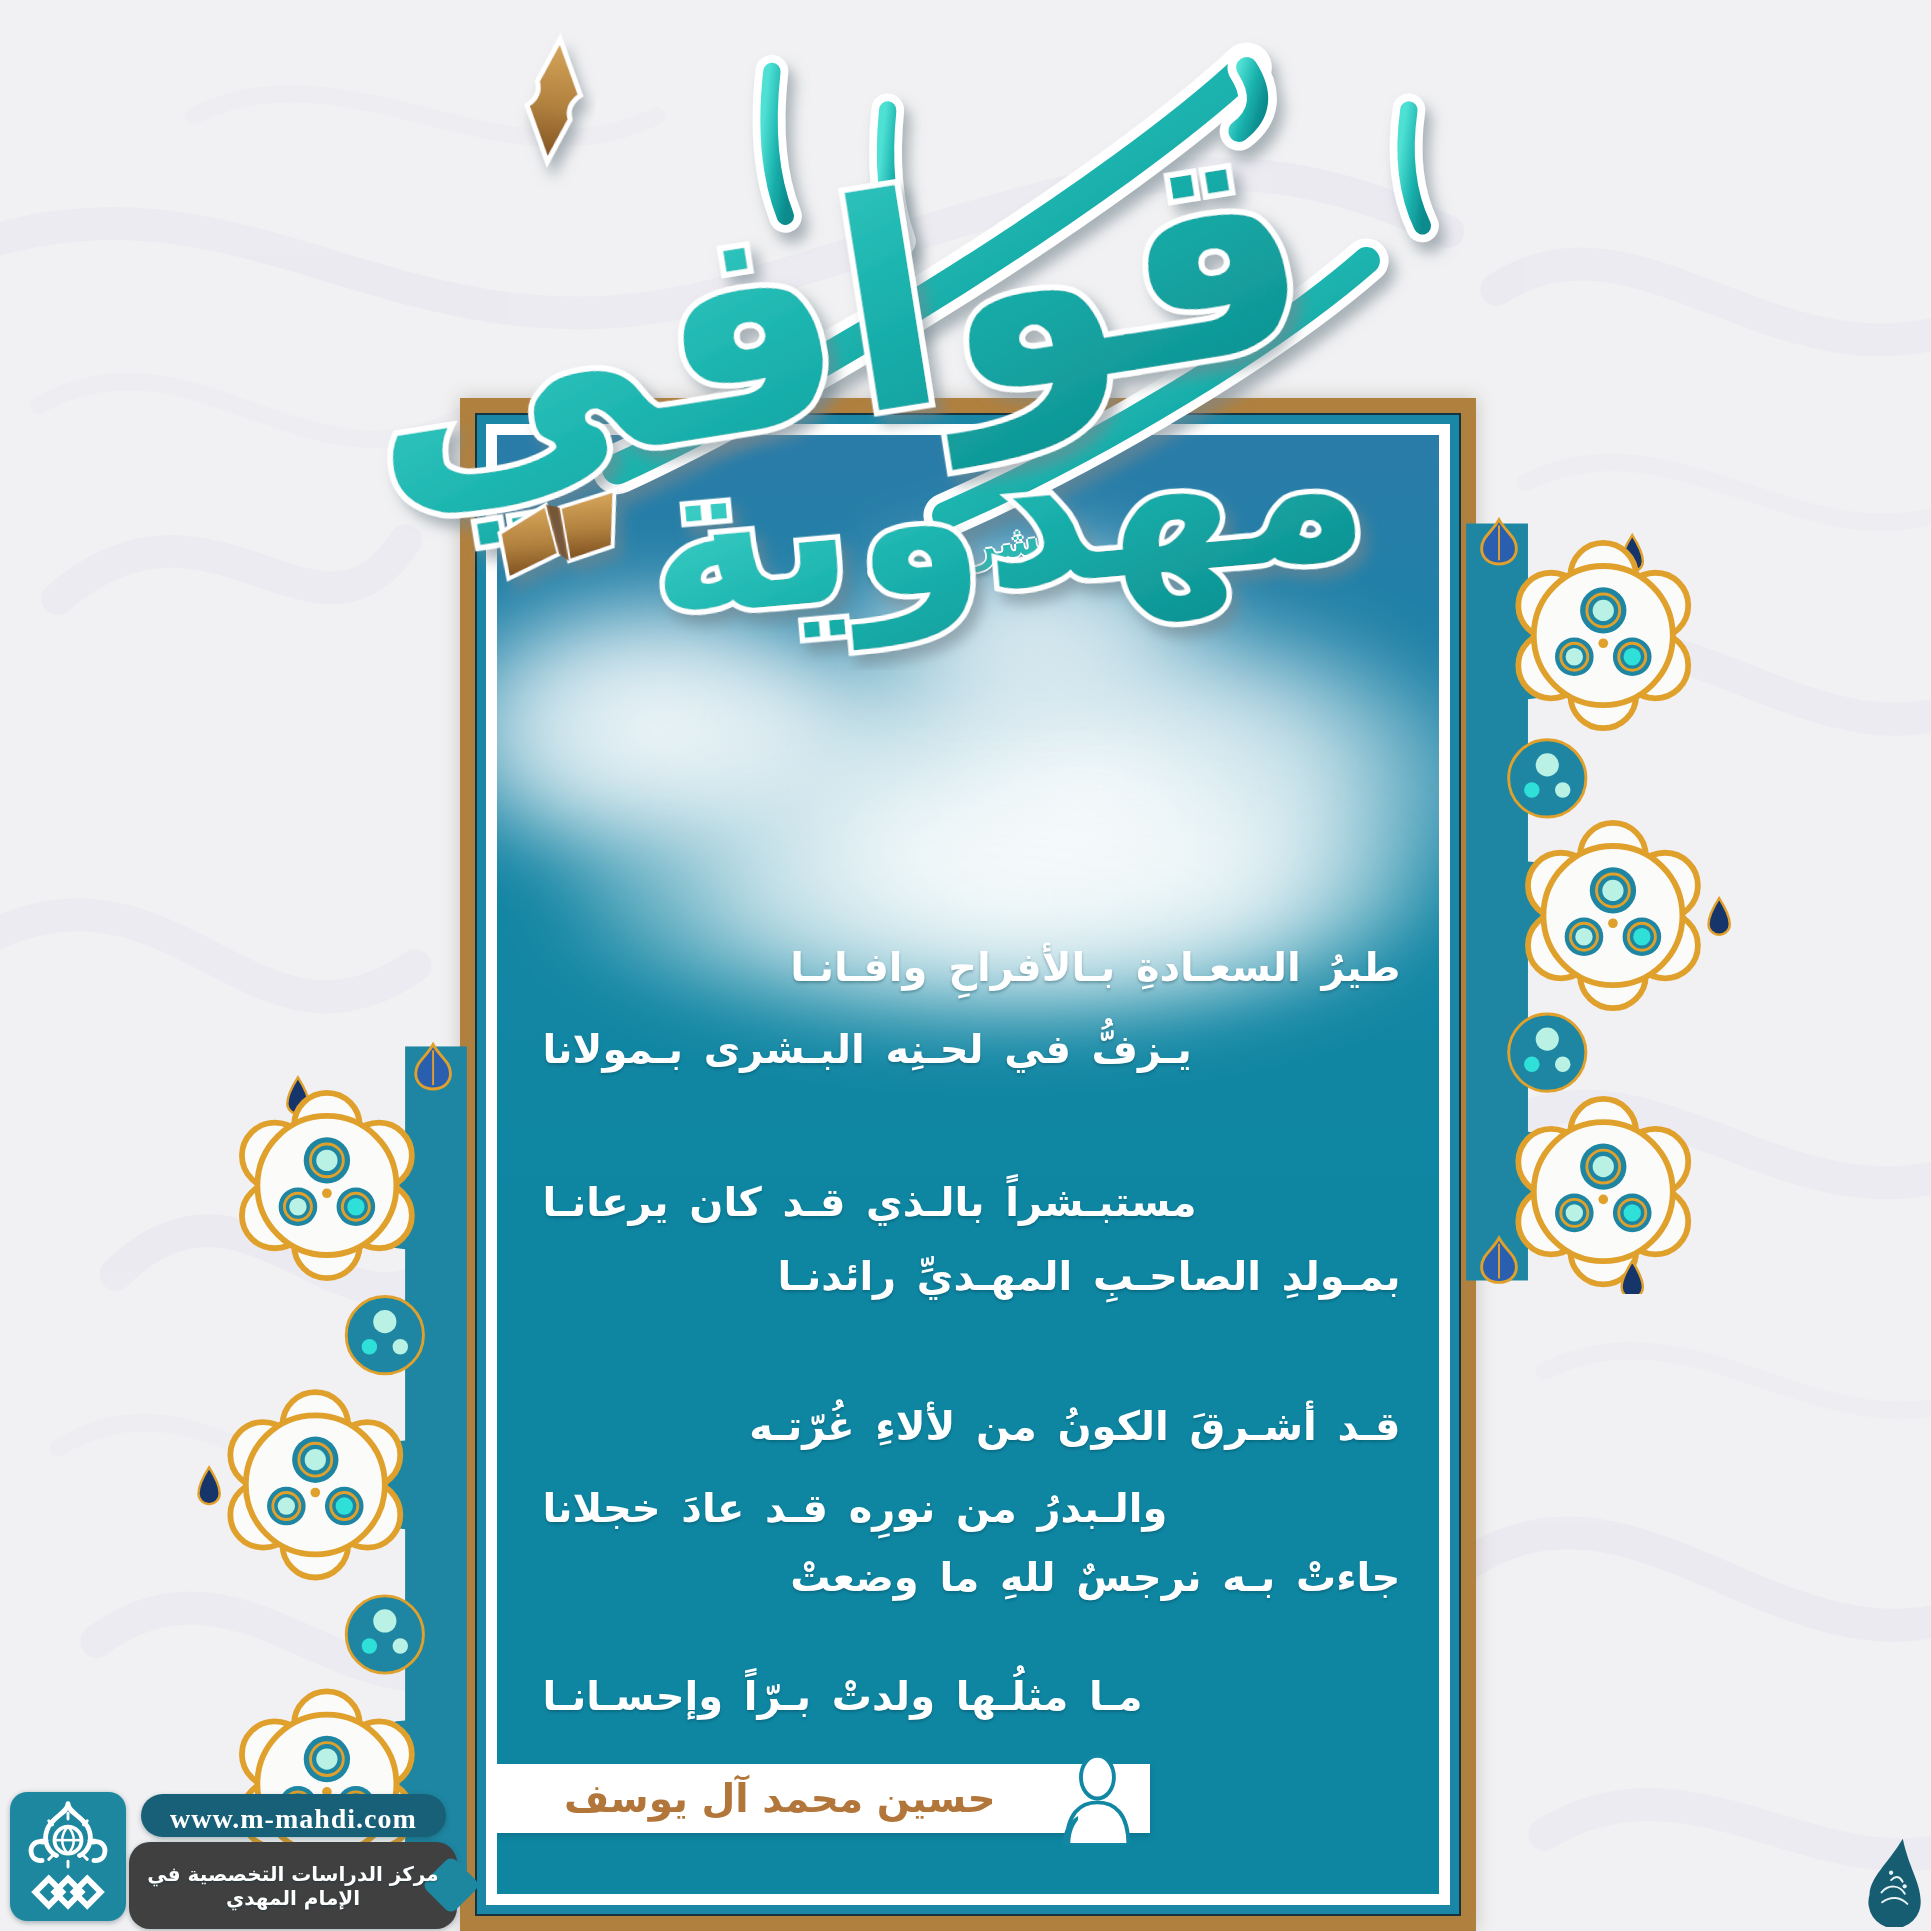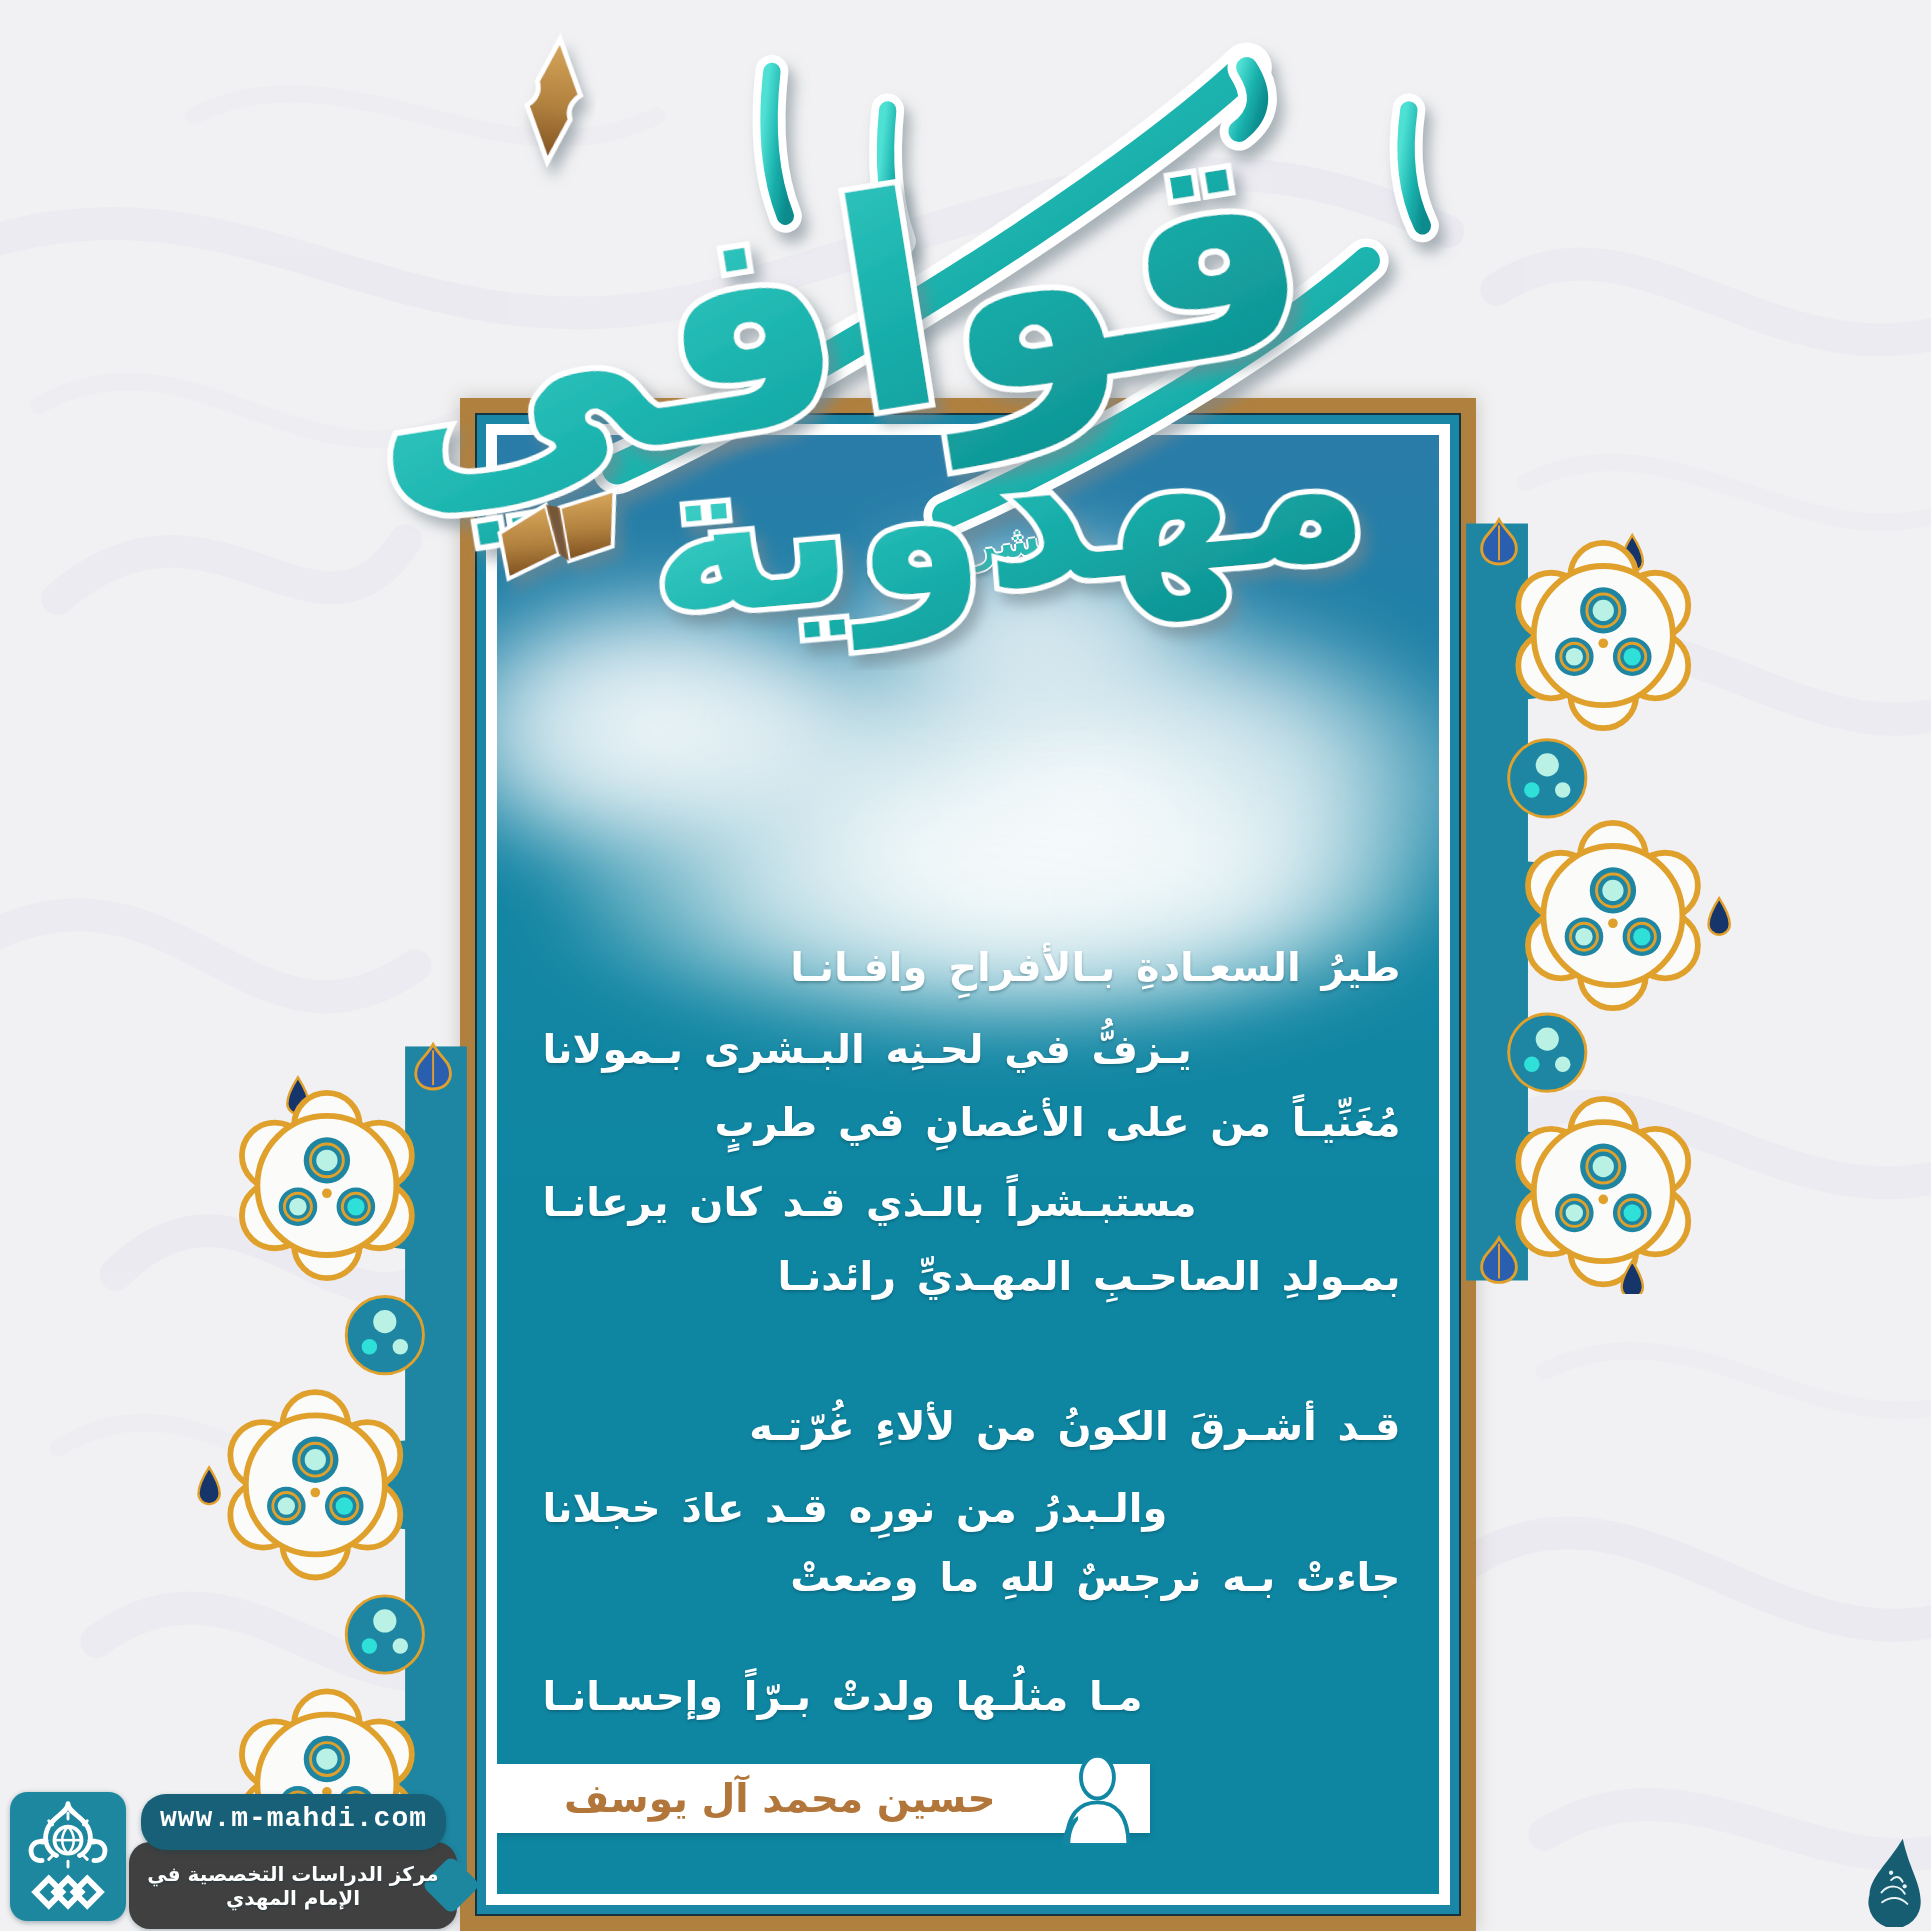--- a/index.html
+++ b/index.html
@@ -35,23 +35,23 @@
 
   #author-band{position:absolute;left:0;top:1329px;width:653px;height:69px;background:#ffffff;
       box-shadow:0 2.9px 5.8px rgba(10,60,75,.25);}
   #author-name{position:absolute;right:106px;left:19.3px;top:0;height:80px;line-height:69px;
       text-align:center;font-size:39px;font-weight:bold;color:#b2763b;}
   #author-icon{position:absolute;right:7.7px;top:-11.6px;}
 
   
   #logo-box{left:9.7px;top:1792px;width:116px;height:129px;border-radius:17.4px;background:#1e87a0;
             box-shadow:0 1.9px 5.8px rgba(20,60,70,.35);}
-  #www-bar{left:141px;top:1794px;width:305px;height:56px;border-radius:25px;background:#186077;
+  #www-bar{left:141px;top:1794px;width:305px;height:43px;border-radius:25px;background:#186077;
            text-align:center;line-height:50px;color:#fff;
-           font-family:Liberation Mono, monospace;font-weight:bold;font-size:28px;letter-spacing:1px;
+           font-family:Liberation Serif, serif;font-weight:bold;font-size:28px;letter-spacing:1px;
            box-shadow:0 1.9px 4.8px rgba(20,60,70,.35);z-index:6;}
   #org-band{left:129px;top:1842px;width:328px;height:87px;border-radius:21px;background:#404040;
            z-index:5;box-shadow:0 1.9px 5.8px rgba(20,60,70,.3);}
   #org-band:after{content:"";position:absolute;right:-15.4px;top:22px;width:42px;height:42px;
            background:#1e87a0;border-radius:7.7px;transform:rotate(45deg);}
   #org-text{position:absolute;inset:0;display:flex;align-items:center;justify-content:center;
            color:#fff;font-size:20px;font-weight:bold;text-align:center;padding:0 13.5px;
            text-shadow:0 1px 1.9px rgba(10,50,60,.5);z-index:2;}
 
   
@@ -166,21 +166,20 @@
 
         <div class="cloud" style="left:-87px;top:135px;width:502px;height:319px;"></div>
         <div class="cloud" style="left:164px;top:145px;width:850px;height:415px;"></div>
         <div class="cloud" style="left:39px;top:319px;width:927px;height:290px;opacity:.9;"></div>
         <div class="cloud" style="left:328px;top:87px;width:406px;height:193px;opacity:.8;"></div>
 
         <div id="signature">الشرفاوي</div>
 
         <div class="verse r" style="top:503px;">طيرُ السعـادةِ بـالأفراحِ وافـانـا</div>
         <div class="verse l" style="top:585px;">يـزفُّ في لحـنِه البـشرى بـمولانا</div>
-        <div class="verse r" style="top:658px;">مُغَنِّيـاً من على الأغصانِ في طربٍ</div>
         <div class="verse l" style="top:738px;">مستبـشراً بالـذي قـد كان يرعانـا</div>
         <div class="verse r" style="top:812px;padding-left:8px;">بمـولدِ الصاحـبِ المهـديِّ رائدنـا</div>
         <div class="verse r" style="top:962px;">قـد أشـرقَ الكونُ من لألاءِ غُرّتـه</div>
         <div class="verse l" style="top:1044px;">والـبدرُ من نورِه قـد عادَ خجلانا</div>
         <div class="verse r" style="top:1113px;">جاءتْ بـه نرجسٌ للهِ ما وضعتْ</div>
         <div class="verse l" style="top:1196px;margin-top:36px;">مـا مثلُـها ولدتْ بـرّاً وإحسـانـا</div>
 
         <div id="author-band">
           <div id="author-name">حسين محمد آل يوسف</div>
           <svg id="author-icon" width="93" height="93" viewBox="0 0 96 96">

